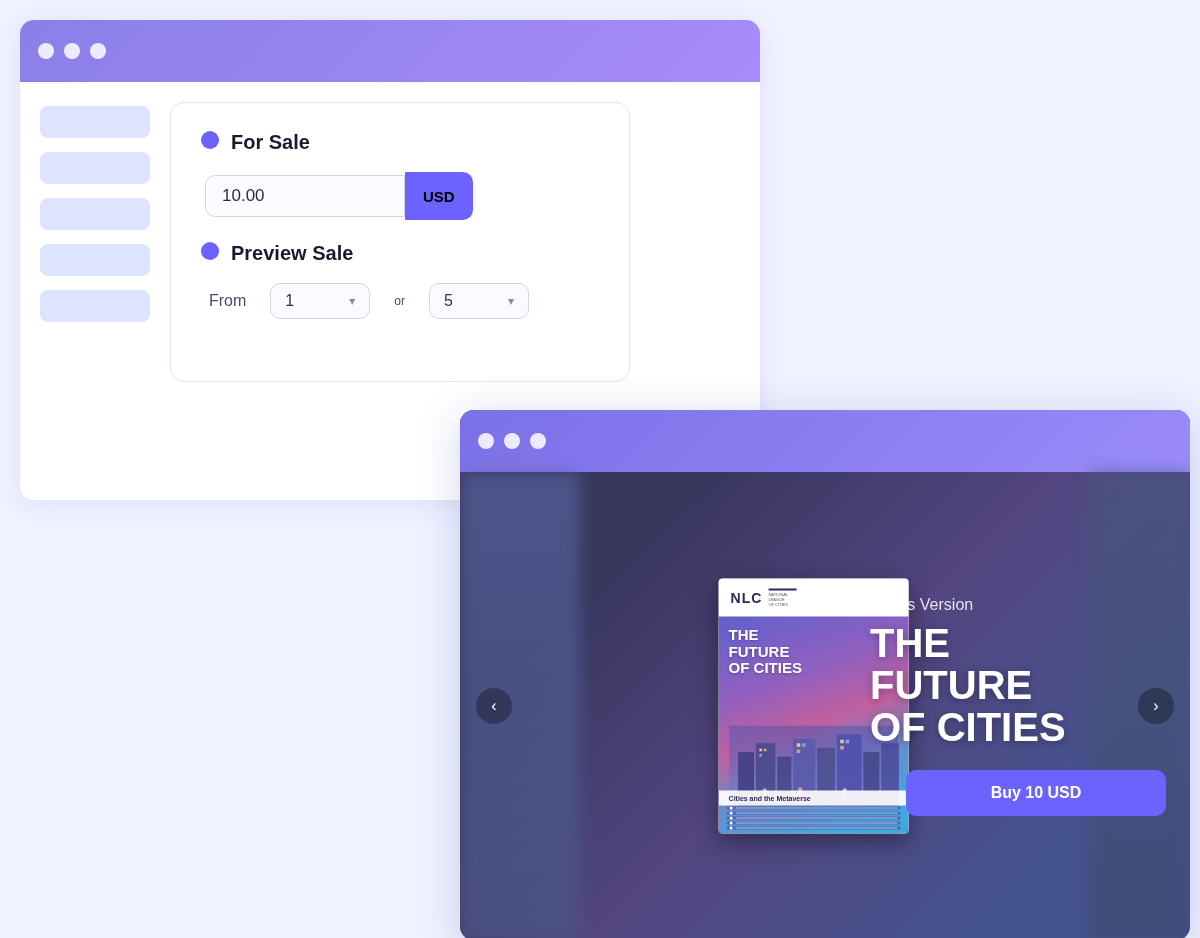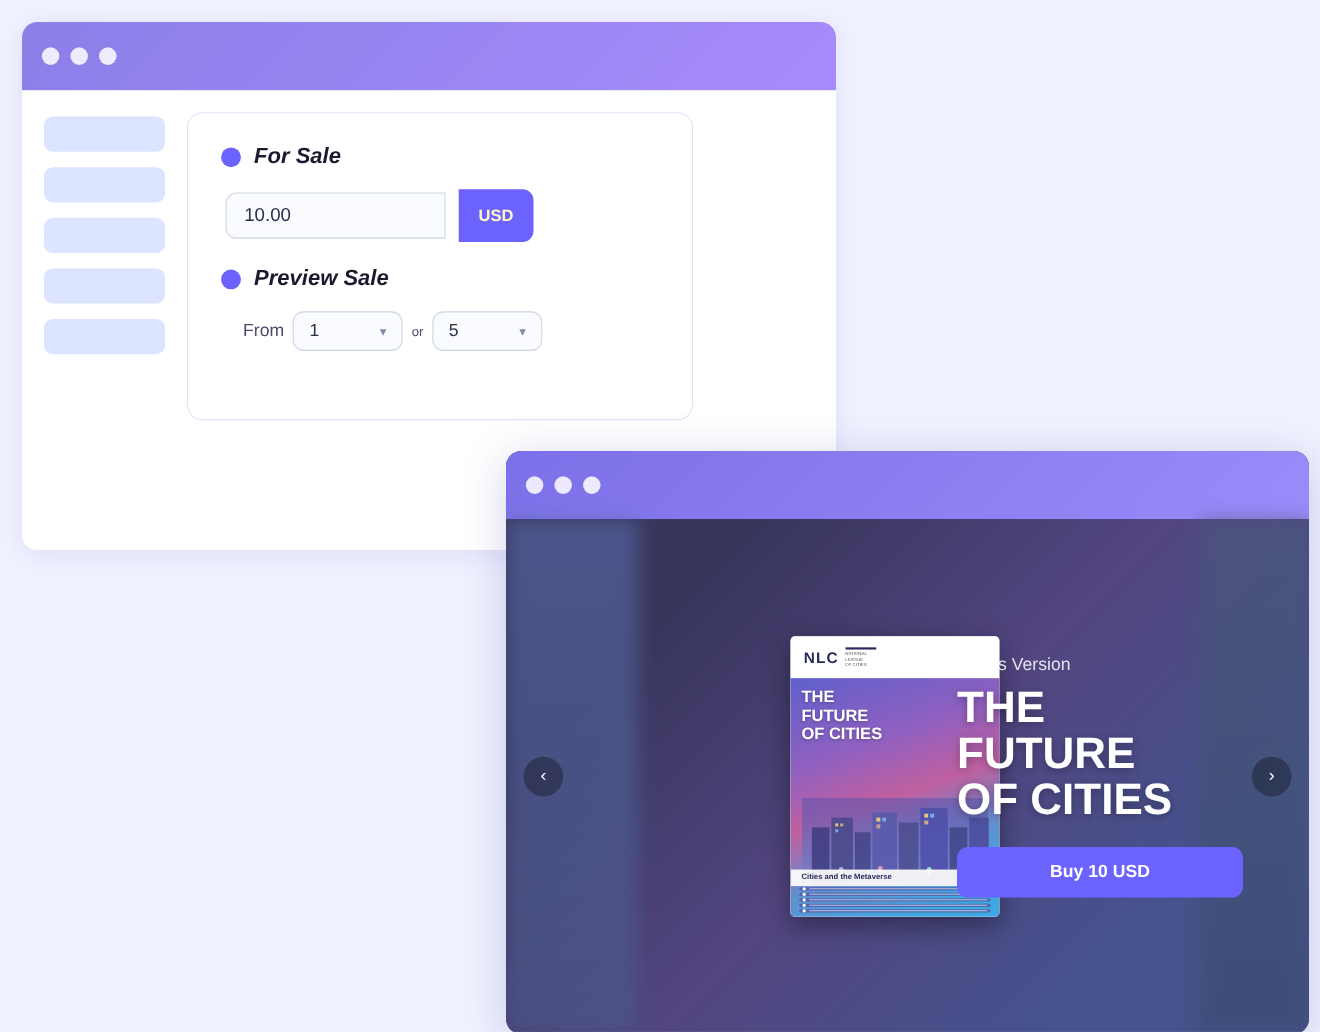--- a/index.html
+++ b/index.html
@@ -68,76 +68,75 @@
       background: #ffffff;
       border: 1.5px solid #e0e4f5;
       border-radius: 14px;
       padding: 28px 30px 30px 30px;
       width: 460px;
       min-height: 280px;
     }
 
     .radio-row {
       display: flex;
-      align-items: center;
+      align-items: flex-start;
       gap: 12px;
       margin-bottom: 18px;
-      font-style: italic;
     }
 
     .radio-dot {
       width: 18px;
       height: 18px;
       border-radius: 50%;
       background: #6c63ff;
       flex-shrink: 0;
     }
 
     .radio-label {
       font-size: 20px;
       font-weight: 600;
       color: #1a1a2e;
     }
 
     .price-row {
       display: flex;
       align-items: center;
-      gap: 12px;
+      gap: 0;
       margin-bottom: 22px;
       margin-left: 4px;
     }
 
     .price-input {
       border: 1.5px solid #d0d5e8;
       border-radius: 10px 0 0 10px;
       padding: 10px 16px;
       font-size: 17px;
       color: #2d2d4a;
       background: #fafbff;
       width: 200px;
       outline: none;
     }
 
     .currency-badge {
       background: #6c63ff;
-      color: #fef9c3;
+      color: #000000;
       font-size: 15px;
       font-weight: 600;
       padding: 24px 18px;
       border-radius: 0 10px 10px 0;
       height: 42px;
       display: flex;
       align-items: center;
     }
 
     .from-row {
       display: flex;
       align-items: center;
-      gap: 8px;
-      margin-left: 20px;
+      gap: 24px;
+      margin-left: 8px;
     }
 
     .from-label {
       font-size: 16px;
       color: #4a4a6a;
       font-weight: 500;
     }
 
     .or-label {
       font-size: 12px;
@@ -356,20 +355,21 @@
     .buy-button {
       background: #6c63ff;
       color: #fff;
       border: none;
       border-radius: 10px;
       padding: 14px 28px;
       font-size: 16px;
       font-weight: 700;
       cursor: pointer;
       width: 100%;
+      margin-left: 36px;
     }
 
     
     .nav-arrow {
       position: absolute;
       top: 50%;
       transform: translateY(-50%);
       background: rgba(0,0,0,0.3);
       color: #fff;
       border: none;

